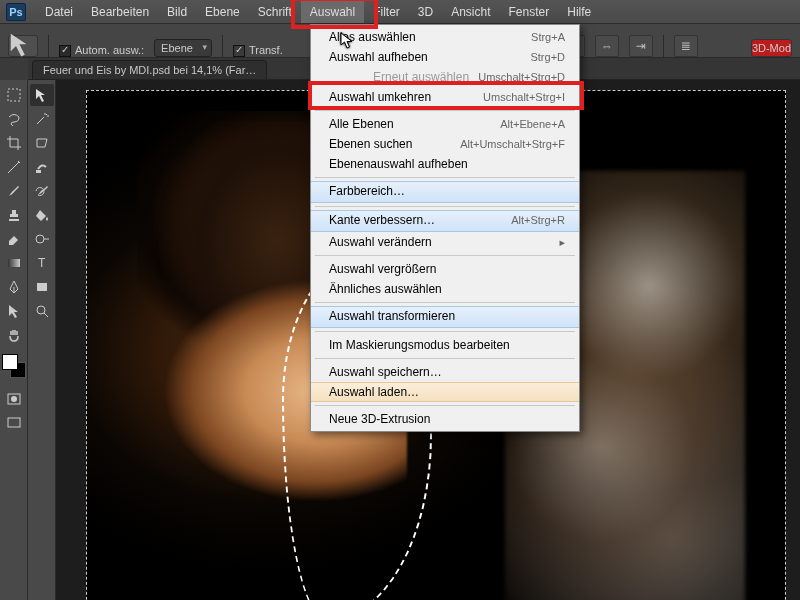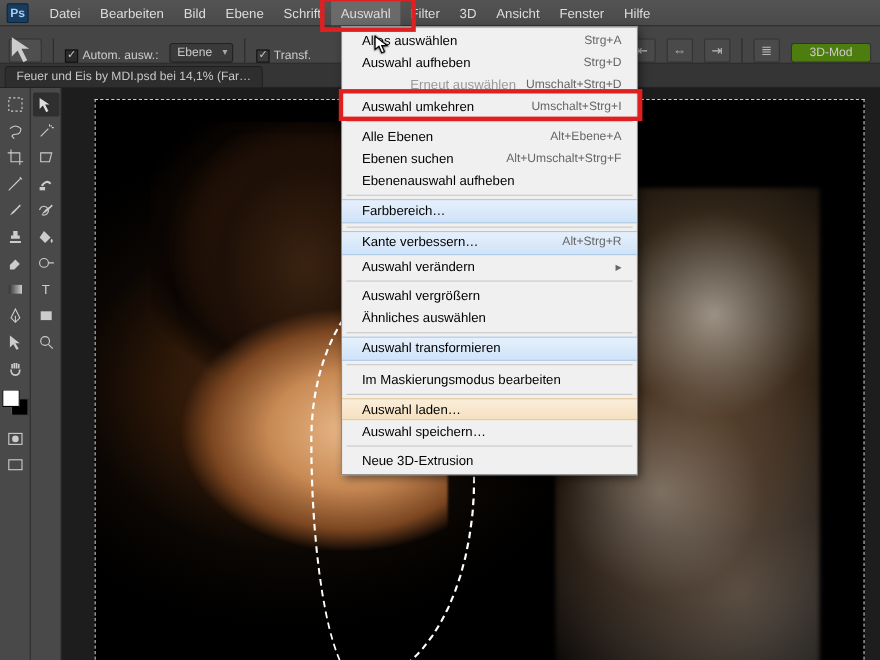--- a/index.html
+++ b/index.html
@@ -65,26 +65,26 @@
     padding: 2px 18px 2px 6px; border-radius:3px;
     position:relative; font-size:11px;
   }
   .opt-select::after{content:"▾";position:absolute;right:4px;top:2px;font-size:9px;color:#aaa;}
   .opt-divider{width:1px;height:22px;background:#2a2a2a;}
   .opt-iconbtn {
     width:24px;height:22px;border:1px solid #333;background:#4a4a4a;border-radius:2px;
     display:flex;align-items:center;justify-content:center;color:#bbb;font-size:12px;
   }
   .opt-label-btn{
-    padding:2px 16px;border:1px solid #333;background:#4d7c0f;border-radius:3px;color:#ccc;font-size:11px;
+    padding:2px 0;border:1px solid #333;background:#b91c1c;border-radius:3px;color:#ccc;font-size:11px;margin-left:43px;
   }
   
   .doctabs{
     height:22px;background:#353535;border-bottom:1px solid #222;
-    display:flex;align-items:flex-end;padding-left:4px;
+    display:flex;align-items:flex-end;padding-left:4px;margin-left:28px;
   }
   .doctab{
     background:#2e2e2e;color:#c8c8c8;font-size:11px;
     padding:3px 10px;border-top-left-radius:4px;border-top-right-radius:4px;
     border:1px solid #1e1e1e;border-bottom:none;
   }
   
   .workspace{
     flex:1; position:relative; display:flex;
     background:#1d1d1d;
@@ -417,26 +417,26 @@
       <div class="mi hover-blue">
         <span>Auswahl transformieren</span>
         <span class="sc"></span>
       </div>
       <div class="msep"></div>
       <div class="mi">
         <span>Im Maskierungsmodus bearbeiten</span>
         <span class="sc"></span>
       </div>
       <div class="msep"></div>
+      <div class="mi">
+        <span>Auswahl speichern…</span>
+        <span class="sc"></span>
+      </div>
       <div class="mi hover-orange">
         <span>Auswahl laden…</span>
-        <span class="sc"></span>
-      </div>
-      <div class="mi">
-        <span>Auswahl speichern…</span>
         <span class="sc"></span>
       </div>
       <div class="msep"></div>
       <div class="mi">
         <span>Neue 3D-Extrusion</span>
         <span class="sc"></span>
       </div>
     </div>
 
   <div class="redbox rb1"></div>

